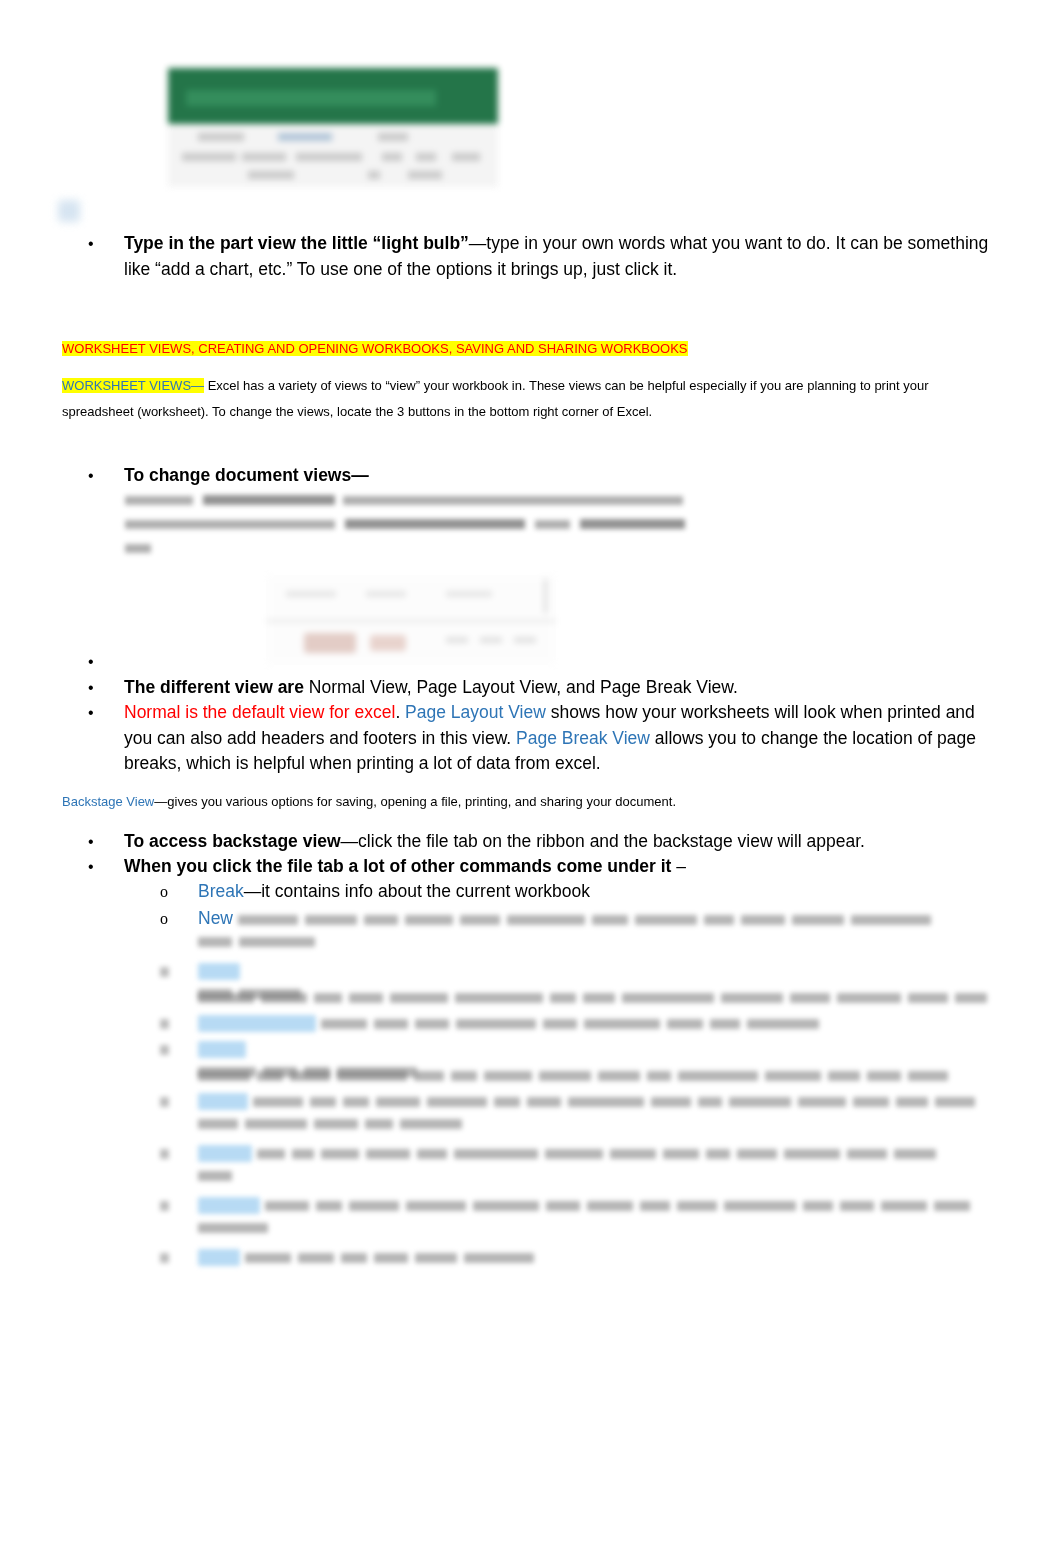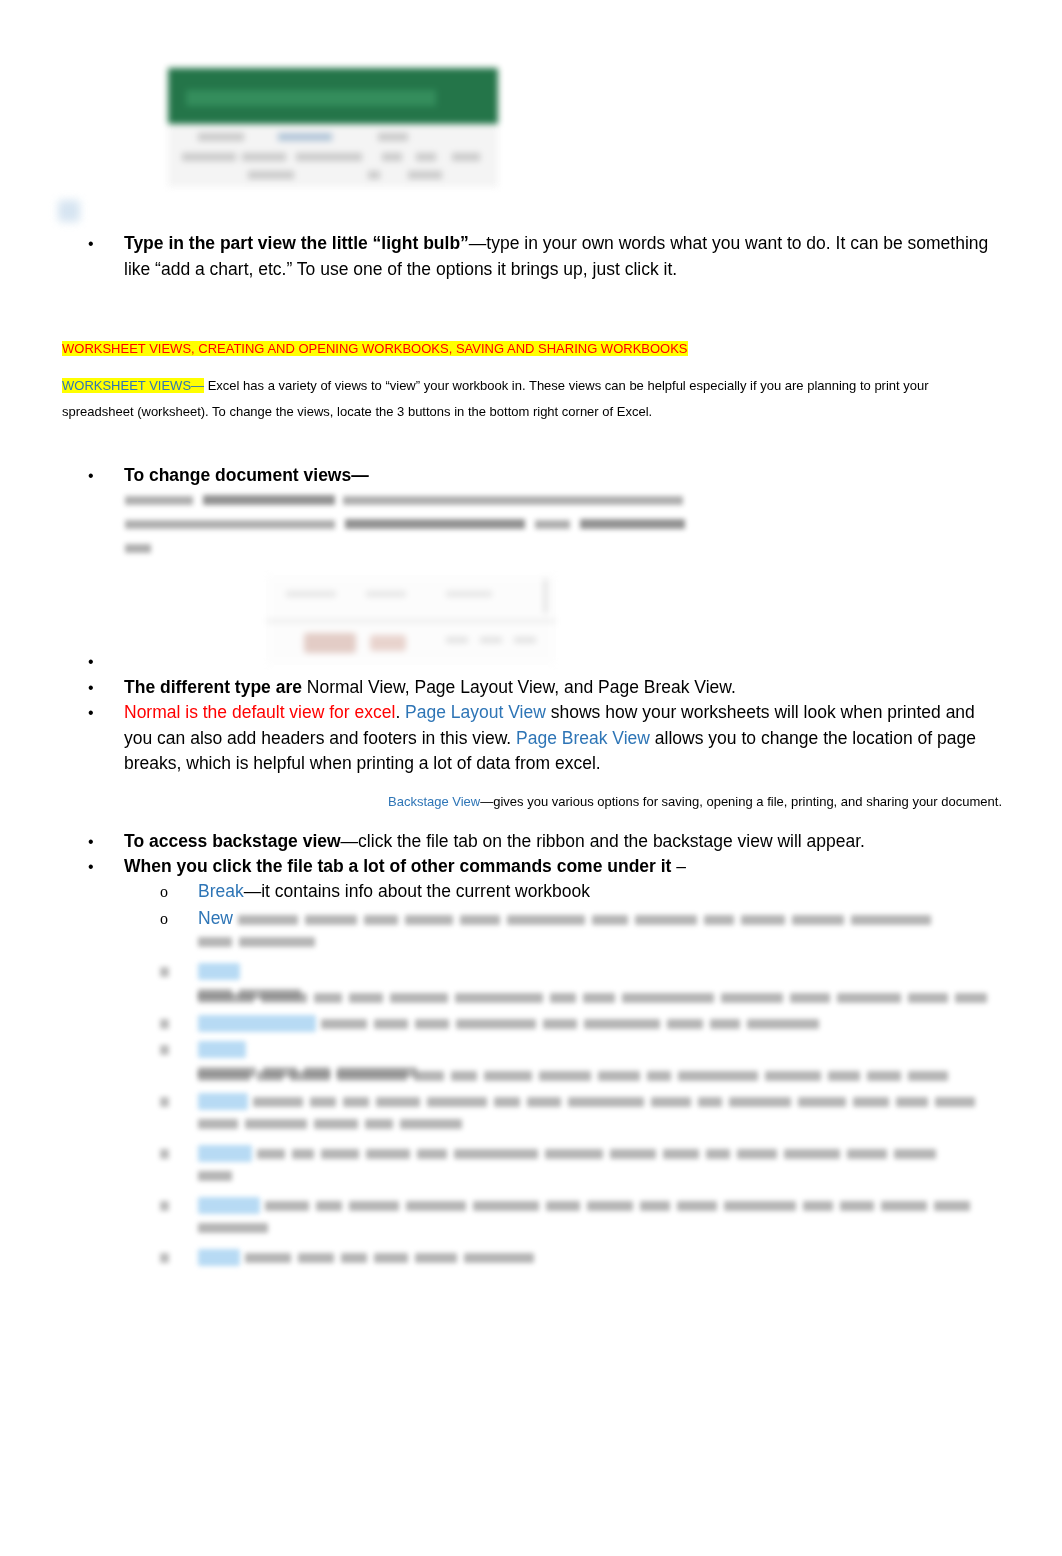--- a/index.html
+++ b/index.html
@@ -278,32 +278,32 @@
   </div>
 
   <div class="bullet-row" style="left:88px; top:649px; width:912px;">
     <div class="bullet-mark">•</div>
     <div class="bullet-text"></div>
   </div>
 
   <div class="bullet-row" style="left:88px; top:675px; width:912px;">
     <div class="bullet-mark">•</div>
     <div class="bullet-text">
-      <span class="b">The different type are</span><span> Normal View, Page Layout View, and Page Break View.</span>
+      <span class="b">The different view are</span><span> Normal View, Page Layout View, and Page Break View.</span>
     </div>
   </div>
 
   <div class="bullet-row" style="left:88px; top:700px; width:912px;">
     <div class="bullet-mark">•</div>
     <div class="bullet-text">
       <span class="red">Normal is the default view for excel</span><span>.  </span><span class="blue">Page Layout View</span><span> shows how your worksheets will look when printed and you can also add headers and footers in this view. </span><span class="blue"> Page Break View</span><span> allows you to change the location of page breaks, which is helpful when printing a lot of data from excel.</span>
     </div>
   </div>
 
-  <div class="tblock" style="left:62px; top:789px; width:940px;text-align:right;">
+  <div class="tblock" style="left:62px; top:789px; width:940px;">
     <span class="blue">Backstage View</span><span>—gives you various options for saving, opening a file, printing, and sharing your document.</span>
   </div>
 
   <div class="bullet-row" style="left:88px; top:829px; width:912px;">
     <div class="bullet-mark">•</div>
     <div class="bullet-text">
       <span class="b">To access backstage view</span><span>—click the file tab on the ribbon and the backstage view will appear.</span>
     </div>
   </div>
 

